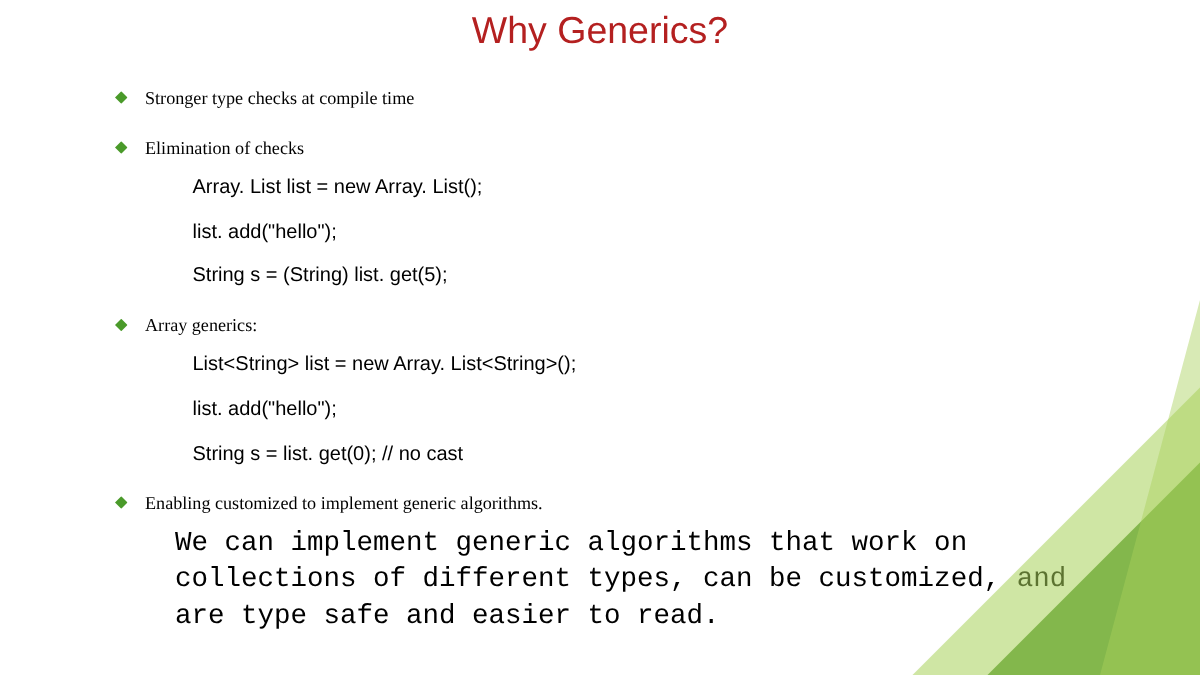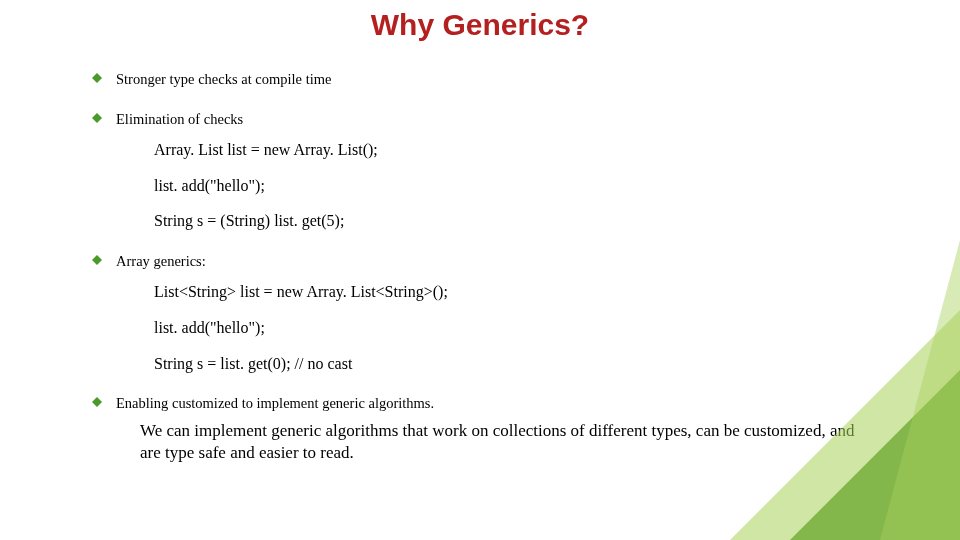--- a/index.html
+++ b/index.html
@@ -17,21 +17,21 @@
     width: 960px;
     height: 540px;
     position: relative;
     box-sizing: border-box;
     padding: 8px 80px 0 80px;
   }
   .title {
     text-align: center;
     font-family: "Trebuchet MS", "Segoe UI", Arial, sans-serif;
     font-size: 30px;
-    font-weight: 700;
+    font-weight: 400;
     color: #b42020;
     margin: 0 0 28px 0;
   }
   ul.top {
     list-style: none;
     margin: 12px;
     padding: 0;
   }
   ul.top > li {
     position: relative;
@@ -45,29 +45,30 @@
     left: 0;
     top: 3px;
     width: 12px;
     height: 12px;
   }
   .bullet-icon svg { display: block; }
   .code-block {
     margin: 10px 0 6px 38px;
   }
   .code-block .code-line {
-    font-family: Liberation Serif, serif;
+    font-family: Liberation Sans, sans-serif;
     font-size: 16px;
     margin: 0 0 14px 0;
     white-space: pre;
   }
   .closing {
     margin: 6px 0 0 24px;
-    font-size: 17px;
+    font-size: 22px;
     line-height: 1.32;
+    font-family: Liberation Mono, monospace;
   }
   
   .corner-deco {
     position: absolute;
     right: 0;
     bottom: 0;
     width: 300px;
     height: 300px;
     pointer-events: none;
   }

